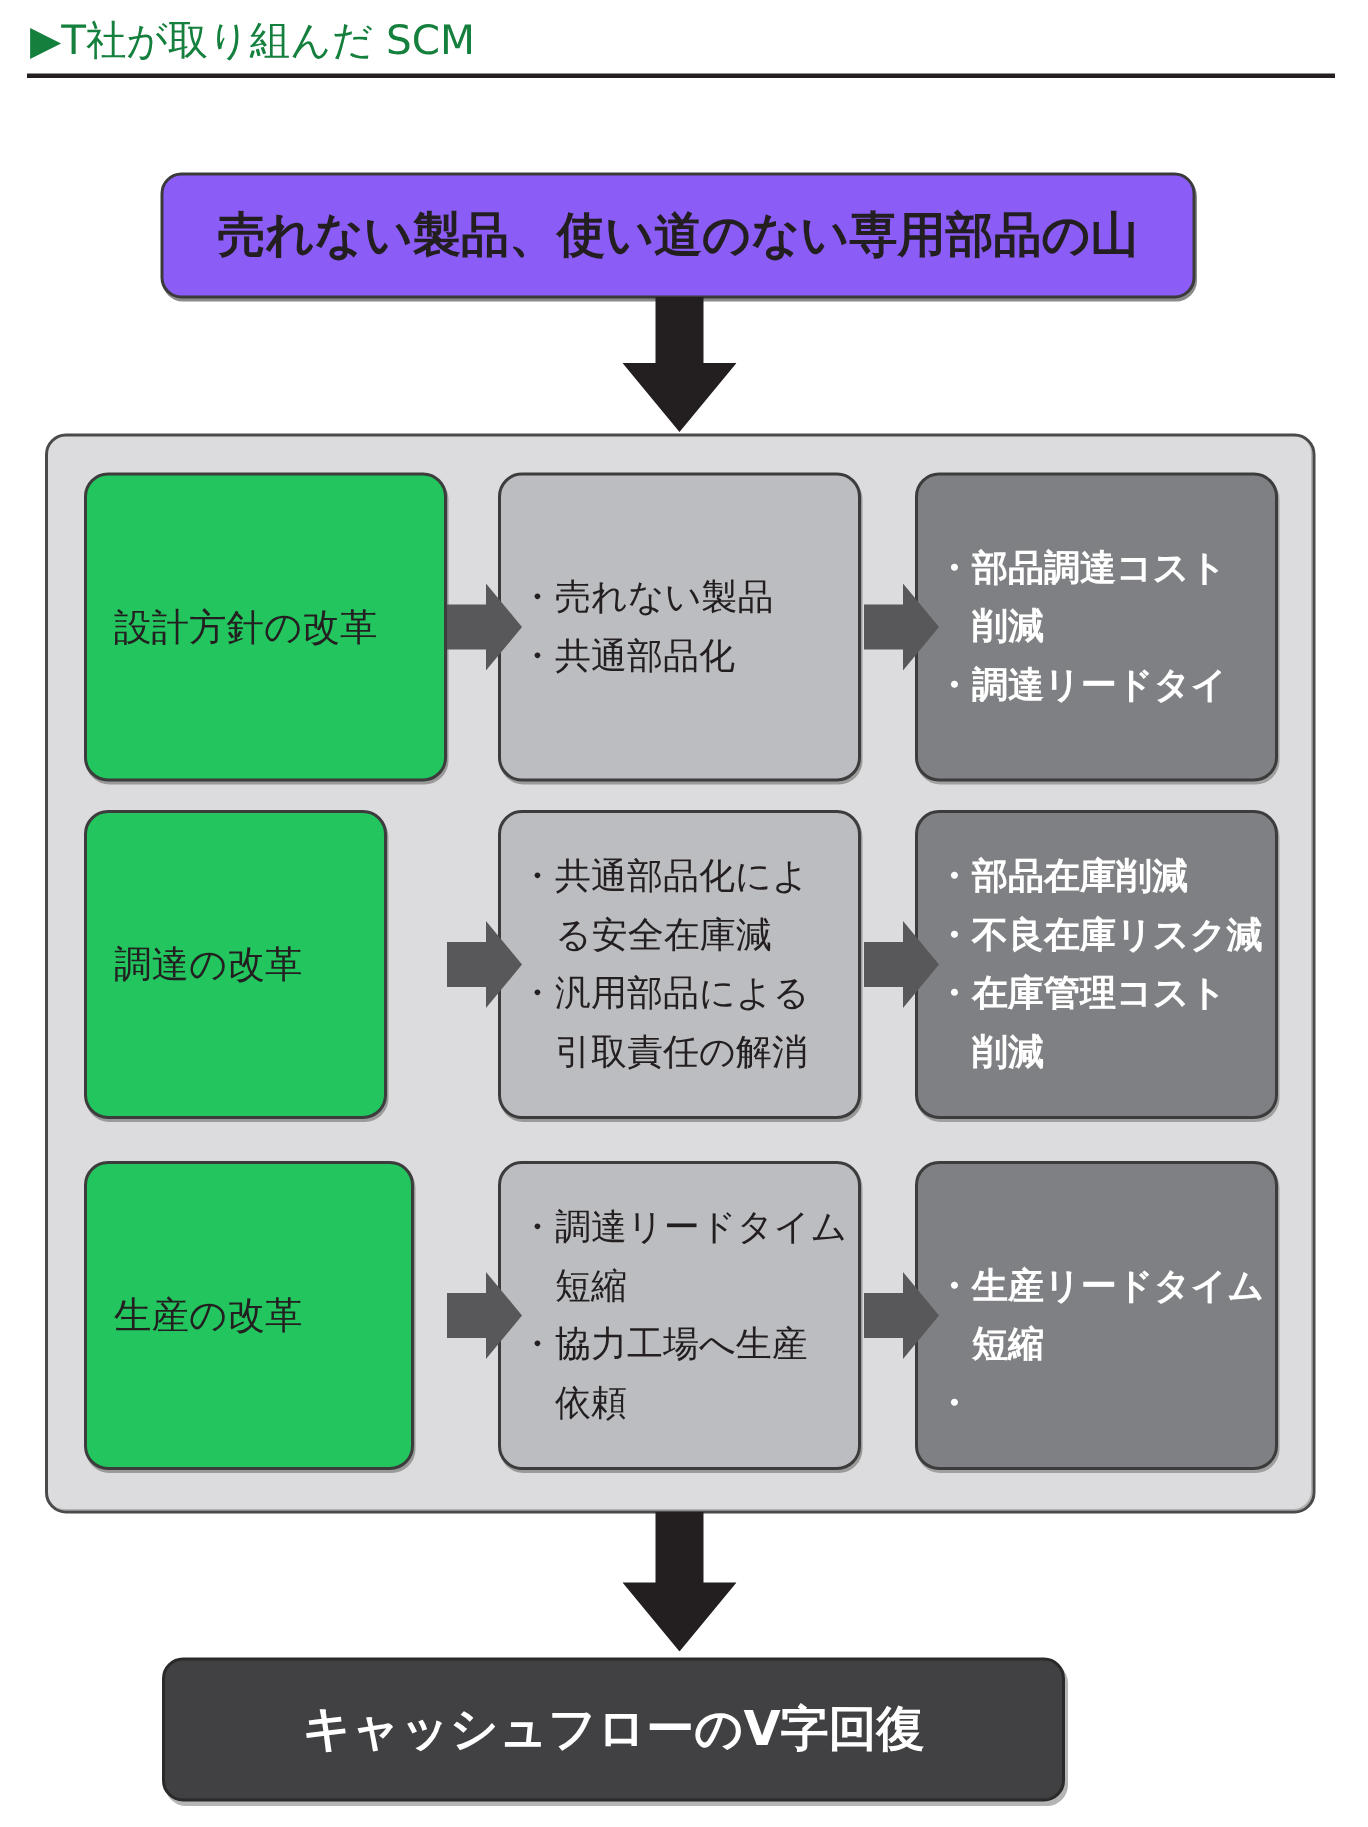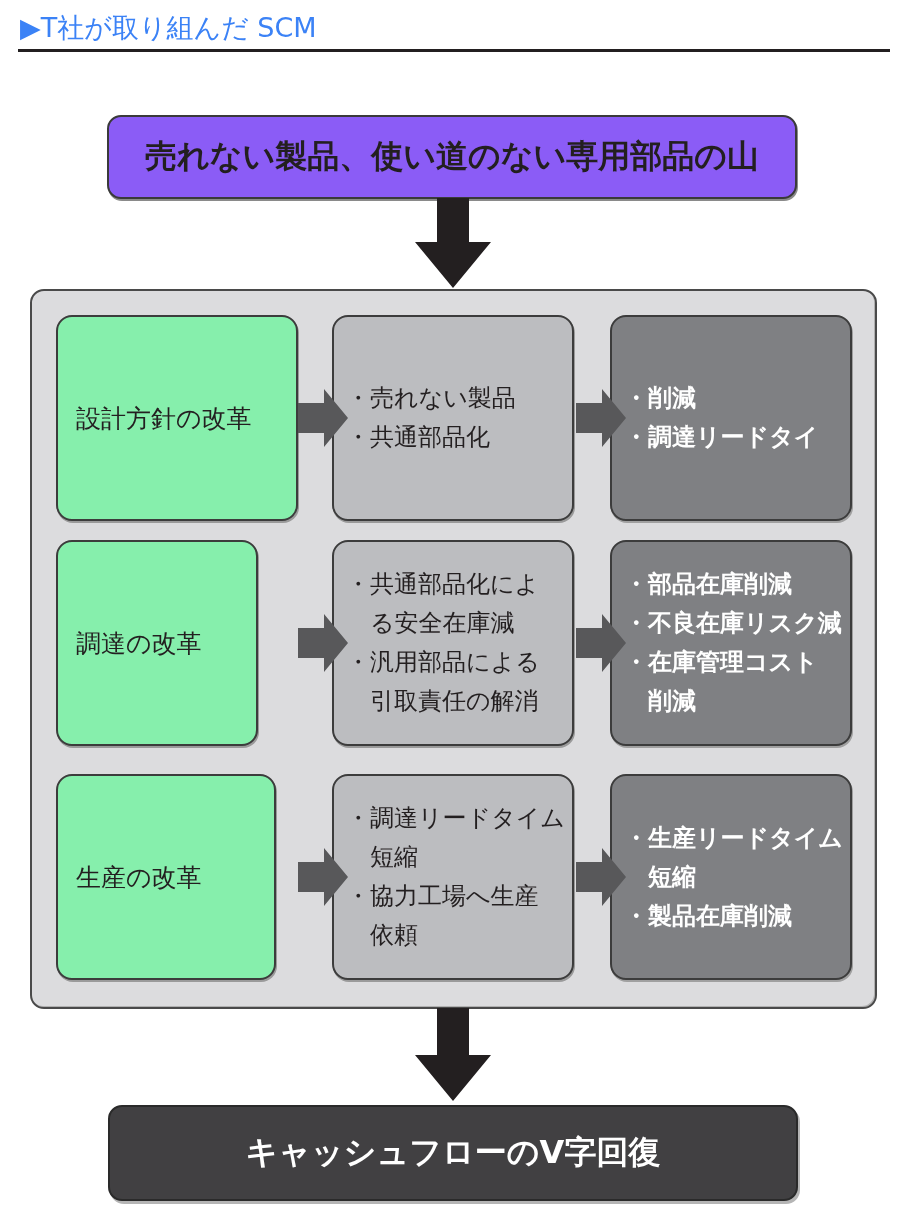--- a/index.html
+++ b/index.html
@@ -1,58 +1,58 @@
 <!DOCTYPE html>
 <html><head>
 <meta charset="utf-8">
 <style>
   html, body { margin: 0; padding: 0; background: #ffffff; }
   body { width: 912px; height: 1218px; position: relative; overflow: hidden;
          font-family: "DejaVu Sans", "Liberation Sans", sans-serif; color: #231f20; }
 
   .heading { position: absolute; left: 18px; top: 6px; width: 872px; height: 44px; }
   .heading-text { position: absolute; left: 2px; top: 6px; font-size: 27px; line-height: 32px;
-                  color: #3b82f6; white-space: nowrap; letter-spacing: 0px; }
+                  color: #15803d; white-space: nowrap; letter-spacing: 0px; }
   .heading-rule { position: absolute; left: 0; top: 43px; width: 872px; height: 3px; background: #231f20; }
 
   .top-box { position: absolute; left: 107px; top: 115px; width: 690px; height: 84px;
              background: #8b5cf6; border: 2px solid #3a3a3a; border-radius: 14px;
              box-shadow: 1px 2px 0 #8a8a8a; box-sizing: border-box;
              display: flex; align-items: center; justify-content: center; }
   .top-box-text { font-size: 32px; font-weight: bold; color: #231f20; white-space: nowrap; }
 
   .down-arrow { position: absolute; width: 76px; height: 90px; }
   .down-arrow svg { display: block; }
   .arrow-1 { left: 415px; top: 198px; }
   .arrow-2 { left: 415px; top: 1008px; height: 93px; }
 
   .panel { position: absolute; left: 30px; top: 289px; width: 847px; height: 720px;
            background: #dcdcde; border: 2px solid #4a4a4a; border-radius: 14px;
            box-shadow: -1px -1px 0 #b0b0b0 inset; box-sizing: border-box; }
 
   .box { position: absolute; box-sizing: border-box; border-radius: 16px; border: 2px solid #3c3c3c; }
-  .box.white { background: #86efac; box-shadow: 1px 2px 0 #9a9a9a; }
+  .box.white { background: #22c55e; box-shadow: 1px 2px 0 #9a9a9a; }
   .box.mid { background: #bcbdc0; box-shadow: 1px 2px 0 #9a9a9a; }
   .box.dark { background: #7f8083; box-shadow: 1px 2px 0 #a0a0a0; }
 
   .box-label { position: absolute; left: 18px; top: 50%; transform: translateY(-50%);
                font-size: 25px; color: #231f20; white-space: nowrap; }
 
   .bullets { position: absolute; left: 12px; right: 6px; top: 50%; transform: translateY(-50%);
              margin: 0; padding: 0; list-style: none; }
   .bullets li { position: relative; padding-left: 24px; font-size: 24px; line-height: 39px; }
   .bullets li .dot { position: absolute; left: 0; top: 0; width: 24px; text-align: center; }
   .mid .bullets li { color: #231f20; }
   .dark .bullets li { color: #ffffff; font-weight: bold; }
   .line2 { display: block; }
 
   .right-arrow { position: absolute; width: 50px; height: 58px; }
   .right-arrow svg { display: block; }
 
-  .bottom-box { position: absolute; left: 108px; top: 1105px; width: 690px; height: 96px;
+  .bottom-box { position: absolute; left: 108px; top: 1105px; width: 602px; height: 96px;
                 background: #414042; border: 2px solid #2a2a2a; border-radius: 14px;
                 box-shadow: 2px 3px 0 #b5b5b5; box-sizing: border-box;
                 display: flex; align-items: center; justify-content: center; }
   .bottom-box-text { font-size: 32px; font-weight: bold; color: #ffffff; white-space: nowrap; }
 </style>
 </head>
 <body>
 
 <div class="heading">
   <div class="heading-text">▶T社が取り組んだ SCM</div>
@@ -83,20 +83,21 @@
         <li>
           <span class="dot">・</span>
           <span class="line2">共通部品化</span>
         </li>
       </ul>
     </div>
     <div class="box dark" style="left: 578px; top: 24px; width: 242px; height: 206px;">
       <ul class="bullets">
         <li>
           <span class="dot">・</span>
+          <span class="line2">部品調達コスト</span>
           <span class="line2">削減</span>
         </li>
         <li>
           <span class="dot">・</span>
           <span class="line2">調達リードタイ</span>
         </li>
       </ul>
     </div>
     <div class="right-arrow" style="left: 266px; top: 98px;">
       <svg width="50" height="58" viewBox="0 0 50 58">
@@ -171,21 +172,20 @@
     </div>
     <div class="box dark" style="left: 578px; top: 483px; width: 242px; height: 206px;">
       <ul class="bullets">
         <li>
           <span class="dot">・</span>
           <span class="line2">生産リードタイム</span>
           <span class="line2">短縮</span>
         </li>
         <li>
           <span class="dot">・</span>
-          <span class="line2">製品在庫削減</span>
         </li>
       </ul>
     </div>
     <div class="right-arrow" style="left: 266px; top: 557px;">
       <svg width="50" height="58" viewBox="0 0 50 58">
         <polygon points="0,14 26,14 26,0 50,29 26,58 26,44 0,44" fill="#58585a"></polygon>
       </svg>
     </div>
     <div class="right-arrow" style="left: 544px; top: 557px;">
       <svg width="50" height="58" viewBox="0 0 50 58">

